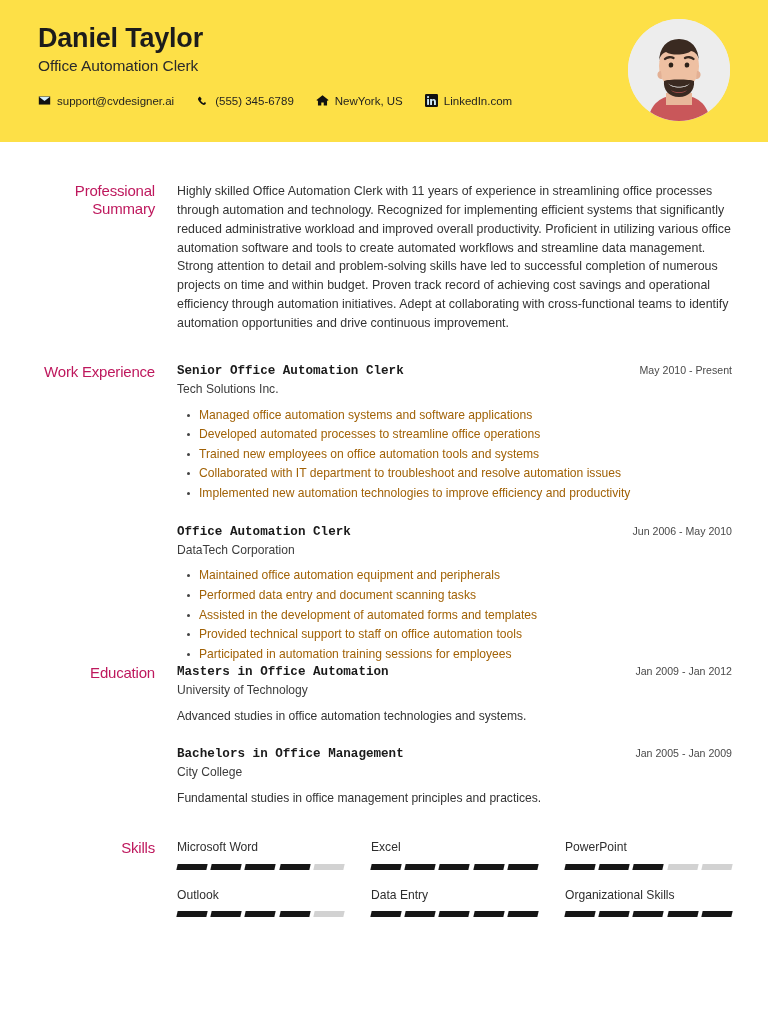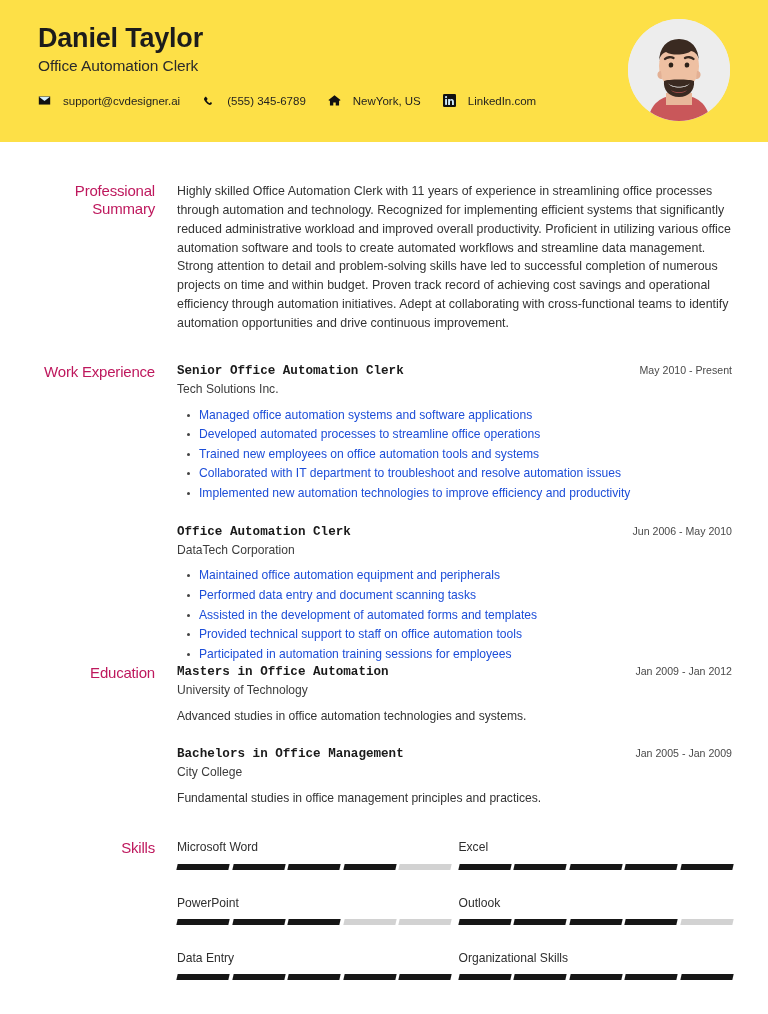--- a/index.html
+++ b/index.html
@@ -47,21 +47,21 @@
   .contact-row {
     display: flex;
     align-items: center;
     margin-top: 19px;
     gap: 22px;
   }
 
   .contact-item {
     display: flex;
     align-items: center;
-    gap: 12px;
+    gap: 6px;
     font-size: 11.5px;
     color: #1f1f1f;
     white-space: nowrap;
   }
 
   .contact-item .ic {
     display: inline-flex;
     align-items: center;
     justify-content: center;
     width: 13px;
@@ -159,42 +159,41 @@
 
   .bullets {
     margin: 8px 0 0 0;
     padding-left: 22px;
     list-style: none;
   }
   .bullets li {
     position: relative;
     font-size: 12.1px;
     line-height: 1.62;
-    color: #1d4ed8;
+    color: #a16207;
   }
   .bullets li::before {
     content: "";
     position: absolute;
     left: -12px;
     top: 8px;
     width: 3px;
     height: 3px;
     border-radius: 50%;
     background: #444;
   }
 
   
   #skills-section { margin-top: 32px; }
 
   .skills-grid {
     display: grid;
-    grid-template-columns: 1fr 1fr;
+    grid-template-columns: 1fr 1fr 1fr;
     column-gap: 27px;
     row-gap: 0;
-    gap: 8px;
   }
 
   .skill {
     padding-bottom: 17px;
   }
 
   .skill-name {
     font-size: 12.1px;
     color: #2e2e2e;
     line-height: 1.35;

